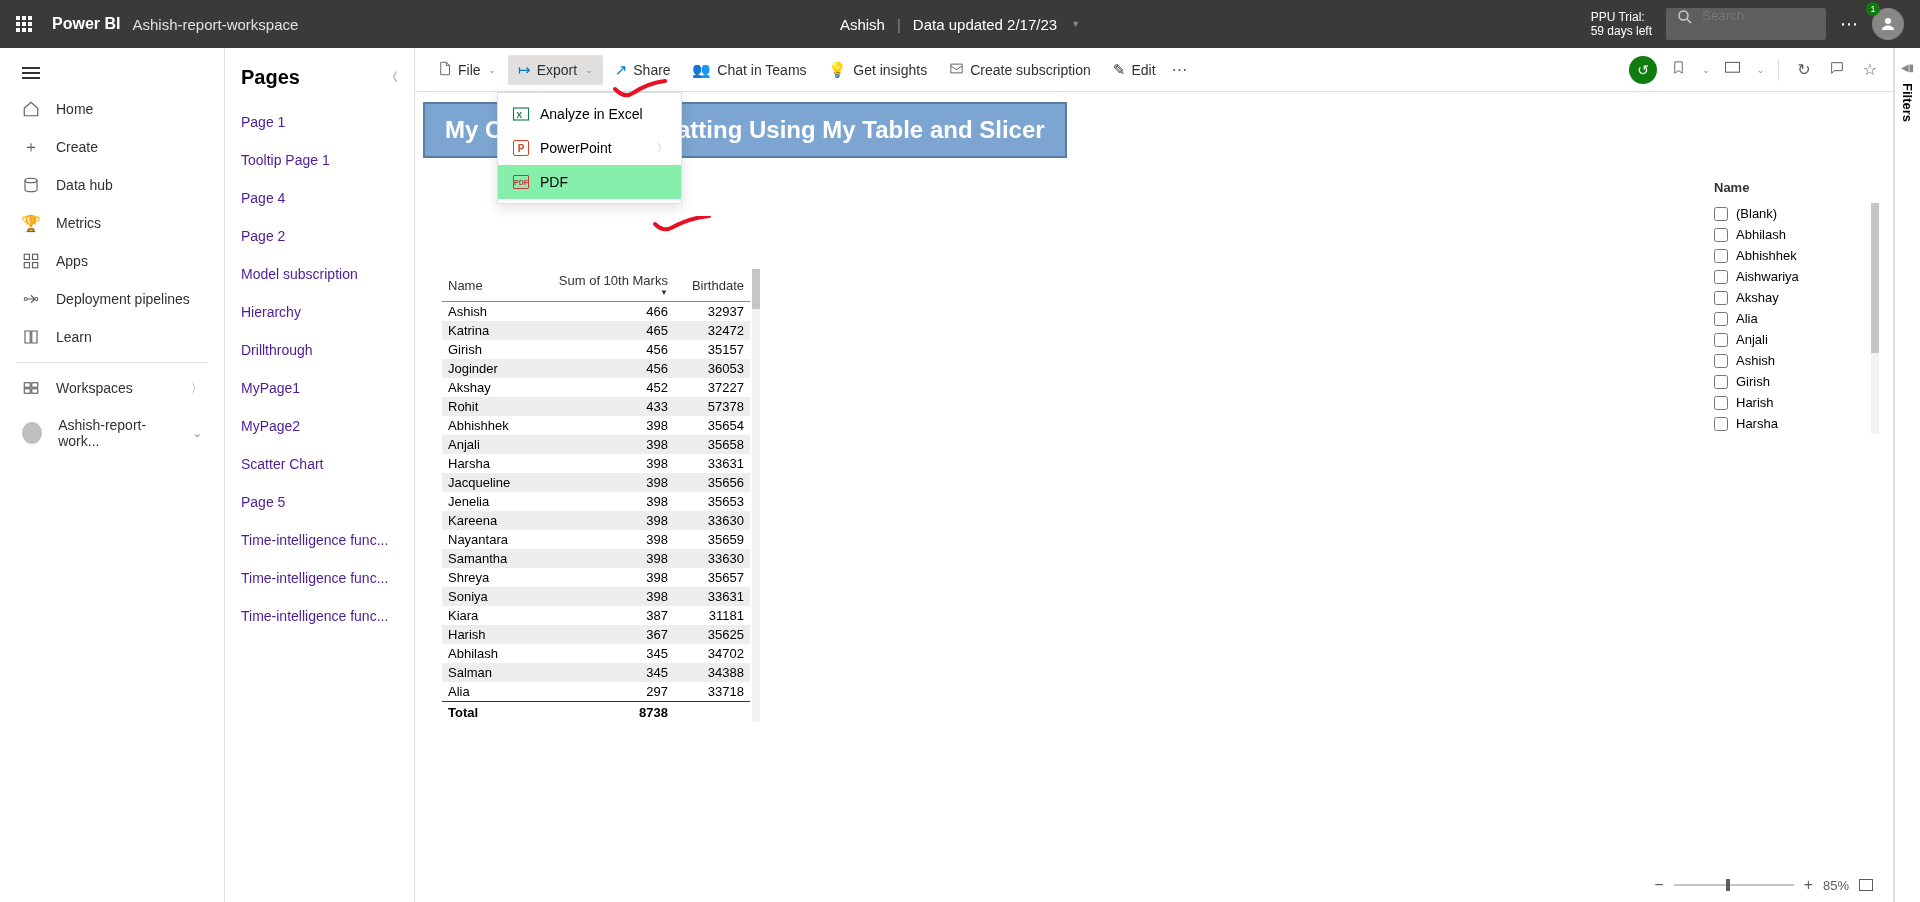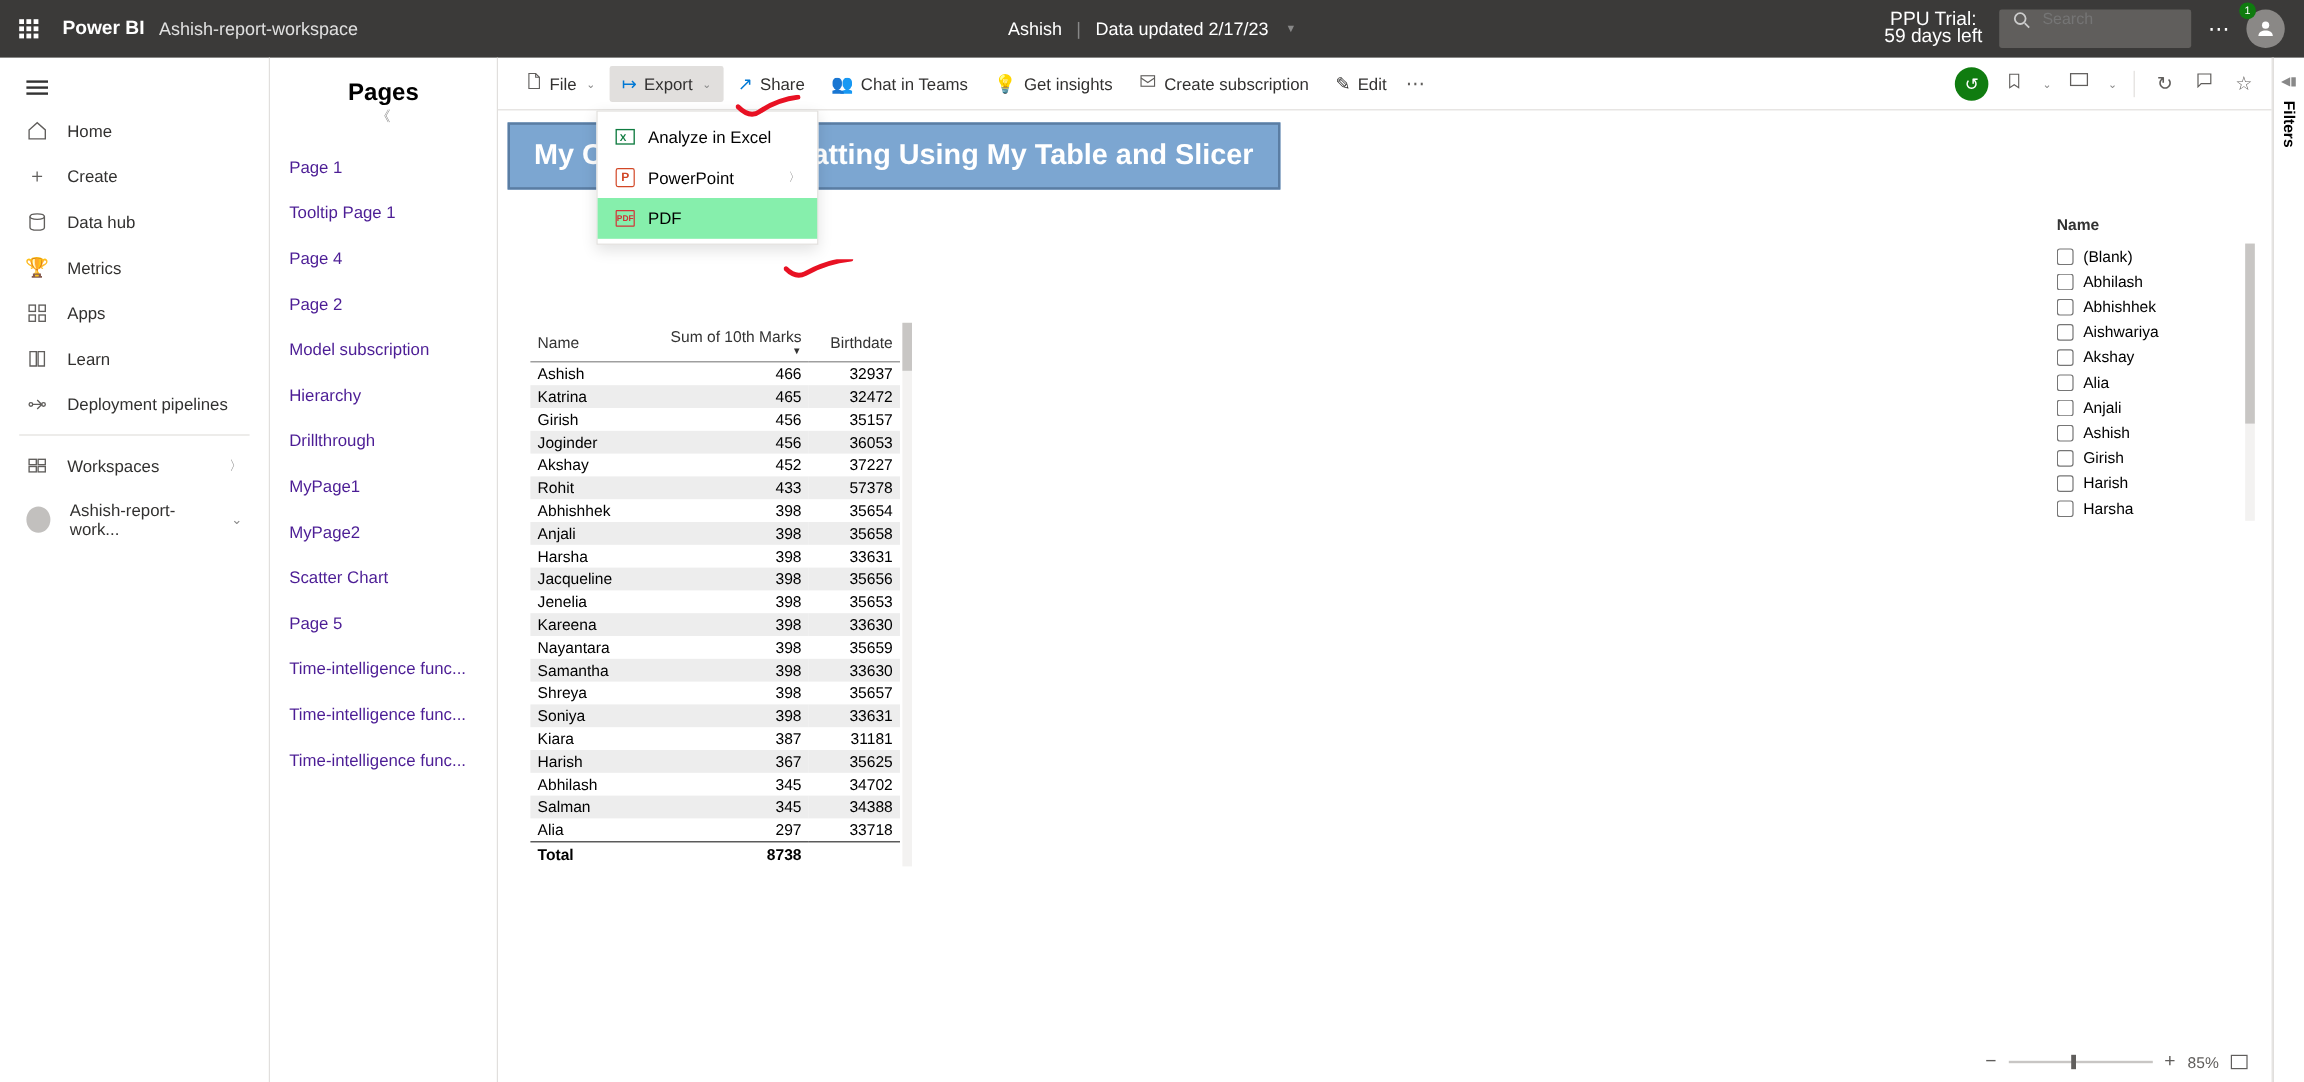--- a/index.html
+++ b/index.html
@@ -7,21 +7,21 @@
 
 
 .hdr { height:48px; background:#3b3a39; color:#fff; display:flex; align-items:center; padding:0 16px; }
 .apps-grid { width:16px; height:16px; display:grid; grid-template-columns:repeat(3,4px); grid-template-rows:repeat(3,4px); gap:2px; margin-right:20px; cursor:pointer;}
 .apps-grid span { background:#fff; width:4px; height:4px; }
 .hdr-brand { font-weight:600; font-size:16px; margin-right:12px; }
 .hdr-ws { font-size:15px; color:#e0e0e0; }
 .hdr-center { position:absolute; left:50%; transform:translateX(-50%); display:flex; align-items:center; gap:12px; font-size:15px; }
 .hdr-center .divider { color:#888; }
 .hdr-right { margin-left:auto; display:flex; align-items:center; gap:14px; }
-.trial { font-size:16px; line-height:14px; text-align:center; }
+.trial { font-size:12px; line-height:14px; text-align:left; }
 .search-box { background:#605e5c; width:160px; height:32px; border-radius:2px; display:flex; align-items:flex-start; padding:0 10px; color:#ccc; font-size:14px; gap:8px;}
 .search-box input { background:transparent; border:none; color:#fff; outline:none; width:100%; }
 .avatar { width:32px; height:32px; border-radius:50%; background:#8a8886; display:flex; align-items:center; justify-content:center; position:relative;}
 .avatar-badge { position:absolute; top:-4px; right:-4px; background:#0f7b0f; width:14px; height:14px; border-radius:50%; font-size:9px; display:flex; align-items:center; justify-content:center;}
 .dots-icon { color:#fff; font-size:18px; }
 
 
 .main { display:flex; height:calc(100% - 48px); }
 
 
@@ -29,21 +29,21 @@
 .burger { padding:8px 22px; cursor:pointer; }
 .burger-line { width:18px; height:2px; background:#333; margin:3px 0; }
 .nav-item { padding:10px 22px; display:flex; align-items:center; gap:16px; font-size:14px; color:#323130; cursor:pointer;}
 .nav-ico { width:18px; height:18px; display:flex; align-items:center; justify-content:center; font-size:16px; color:#605e5c;}
 .nav-div { height:1px; background:#e1dfdd; margin:6px 16px; }
 .nav-chev { margin-left:auto; font-size:11px; color:#888;}
 .ws-ico { width:22px; height:22px; border-radius:50%; background:#c2c0be; }
 
 
 .pages-panel { width:190px; border-right:1px solid #e1dfdd; padding:0; overflow-y:auto; }
-.pages-hdr { display:flex; align-items:center; justify-content:space-between; padding:18px 16px 14px;flex-direction:column; }
+.pages-hdr { display:flex; align-items:center; justify-content:space-between; padding:18px 16px 14px; }
 .pages-hdr h2 { font-size:20px; font-weight:600; }
 .collapse-ico { font-size:12px; color:#888; cursor:pointer;}
 .page-item { padding:11px 16px; font-size:14px; color:#4c1d95; cursor:pointer; white-space:nowrap; overflow:hidden; text-overflow:ellipsis;}
 
 
 .content { flex:1; display:flex; flex-direction:column; border-right:1px solid #e1dfdd; position:relative;}
 .toolbar { height:44px; border-bottom:1px solid #e1dfdd; display:flex; align-items:center; padding:0 12px; gap:2px; }
 .tbtn { display:flex; align-items:center; gap:6px; padding:6px 10px; font-size:14px; color:#323130; cursor:pointer; border-radius:2px;}
 .tbtn.active { background:#e1dfdd; }
 .tbtn .ico { font-size:15px; }
@@ -197,34 +197,34 @@
             <rect x="14" y="3" width="7" height="7"></rect>
             <rect x="3" y="14" width="7" height="7"></rect>
             <rect x="14" y="14" width="7" height="7"></rect>
           </svg>
         </span>
         <span>Apps</span>
       </div>
     <div class="nav-item">
         <span class="nav-ico">
           <svg class="icon-svg" viewBox="0 0 24 24" fill="none" stroke="#605e5c" stroke-width="1.5">
-            <path d="M4 4h7v16H4zM13 4h7v16h-7z"></path>
-          </svg>
-        </span>
-        <span>Learn</span>
-      </div>
-    <div class="nav-item">
-        <span class="nav-ico">
-          <svg class="icon-svg" viewBox="0 0 24 24" fill="none" stroke="#605e5c" stroke-width="1.5">
             <circle cx="5" cy="12" r="2"></circle>
             <circle cx="19" cy="12" r="2"></circle>
             <path d="M7 12h10M12 7l5 5-5 5"></path>
           </svg>
         </span>
         <span>Deployment pipelines</span>
+      </div>
+    <div class="nav-item">
+        <span class="nav-ico">
+          <svg class="icon-svg" viewBox="0 0 24 24" fill="none" stroke="#605e5c" stroke-width="1.5">
+            <path d="M4 4h7v16H4zM13 4h7v16h-7z"></path>
+          </svg>
+        </span>
+        <span>Learn</span>
       </div>
     <div class="nav-div"></div>
     <div class="nav-item">
         <span class="nav-ico">
           <svg class="icon-svg" viewBox="0 0 24 24" fill="none" stroke="#605e5c" stroke-width="1.5">
             <rect x="3" y="5" width="8" height="6"></rect>
             <rect x="13" y="5" width="8" height="6"></rect>
             <rect x="3" y="13" width="8" height="6"></rect>
             <rect x="13" y="13" width="8" height="6"></rect>
           </svg>

